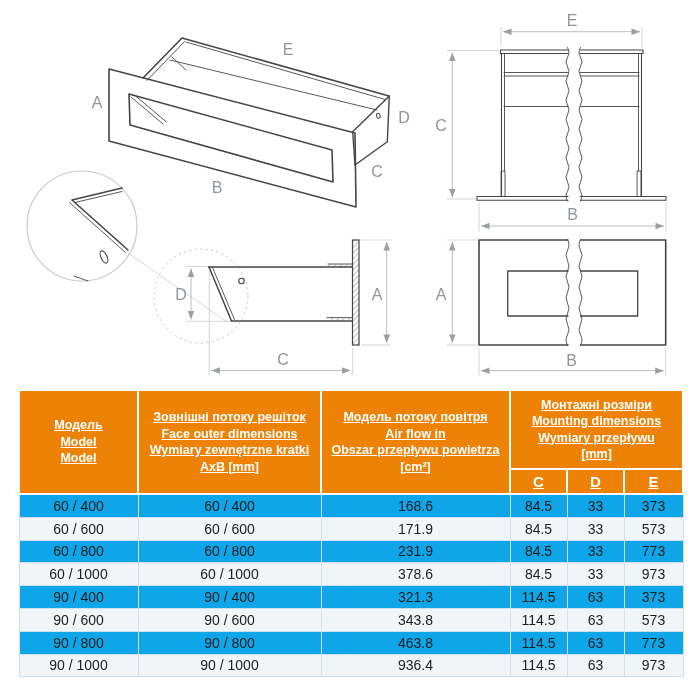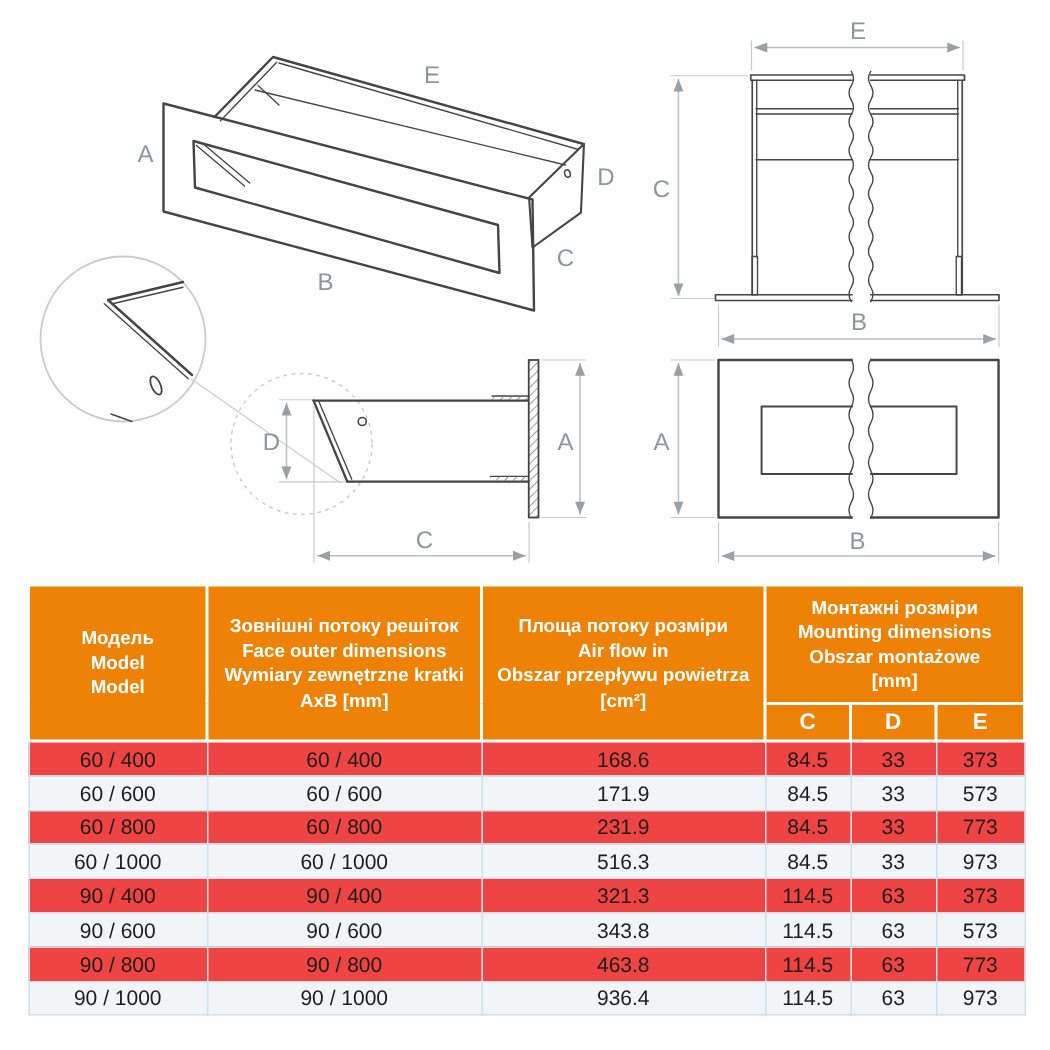--- a/index.html
+++ b/index.html
@@ -12,28 +12,28 @@
   svg .thn{stroke-width:0.9;}
   svg .dim{stroke:#b9bcc0;stroke-width:1;fill:none;}
   svg .ext{stroke:#c7cacd;stroke-width:0.8;fill:none;}
   svg .lbl{fill:#8f959b;font-size:16px;font-family:"Liberation Sans",sans-serif;text-anchor:middle;}
   svg .lead{stroke:#cfcfcf;stroke-width:0.9;fill:none;}
 
   table.spec{position:absolute;left:18px;top:389px;width:664px;border-collapse:collapse;
              table-layout:fixed;}
   table.spec th{background:var(--orange,#EE8206);color:#fff;border:2px solid #fff;
                 font-weight:bold;font-size:12.5px;line-height:1.32;padding:1px 2px;
-                vertical-align:middle;}
+                vertical-align:middle;text-decoration:underline;}
   table.spec tr.h1{height:79px;}
   table.spec tr.h2{height:25px;}
   table.spec th.sub{font-size:15px;}
   table.spec th span{display:block;}
   table.spec td{border:1.5px solid var(--tblborder,#CFDFEB);text-align:center;
                 font-size:14px;color:var(--tbltext,#1D1D1B);height:21.8px;padding:0;
-                background:#ef4444;}
+                background:#0ea5e9;}
   table.spec tbody tr:nth-child(even) td{background:var(--rowalt,#F1F5F8);}
 </style>
 </head>
 <body>
 
 <div class="canvas">
 
 <svg width="700" height="389" viewBox="0 0 700 389">
   <defs>
     <marker id="arr" viewBox="0 0 10 8" refX="10" refY="4" markerWidth="10" markerHeight="8" orient="auto-start-reverse" markerUnits="userSpaceOnUse">
@@ -177,29 +177,29 @@
         <span>Model</span>
         <span>Model</span>
       </th>
       <th rowspan="2">
         <span>Зовнішні потоку решіток</span>
         <span>Face outer dimensions</span>
         <span>Wymiary zewnętrzne kratki</span>
         <span>AxB [mm]</span>
       </th>
       <th rowspan="2">
-        <span>Площа потоку розміри</span>
+        <span>Модель потоку повітря</span>
         <span>Air flow in</span>
         <span>Obszar przepływu powietrza</span>
         <span>[cm²]</span>
       </th>
       <th colspan="3">
         <span>Монтажні розміри</span>
         <span>Mounting dimensions</span>
-        <span>Obszar montażowe</span>
+        <span>Wymiary przepływu</span>
         <span>[mm]</span>
       </th>
     </tr>
     <tr class="h2">
       <th class="sub">C</th>
       <th class="sub">D</th>
       <th class="sub">E</th>
     </tr>
   </thead>
   <tbody>
@@ -223,21 +223,21 @@
       <td>60 / 800</td>
       <td>60 / 800</td>
       <td>231.9</td>
       <td>84.5</td>
       <td>33</td>
       <td>773</td>
     </tr>
     <tr>
       <td>60 / 1000</td>
       <td>60 / 1000</td>
-      <td>516.3</td>
+      <td>378.6</td>
       <td>84.5</td>
       <td>33</td>
       <td>973</td>
     </tr>
     <tr>
       <td>90 / 400</td>
       <td>90 / 400</td>
       <td>321.3</td>
       <td>114.5</td>
       <td>63</td>

